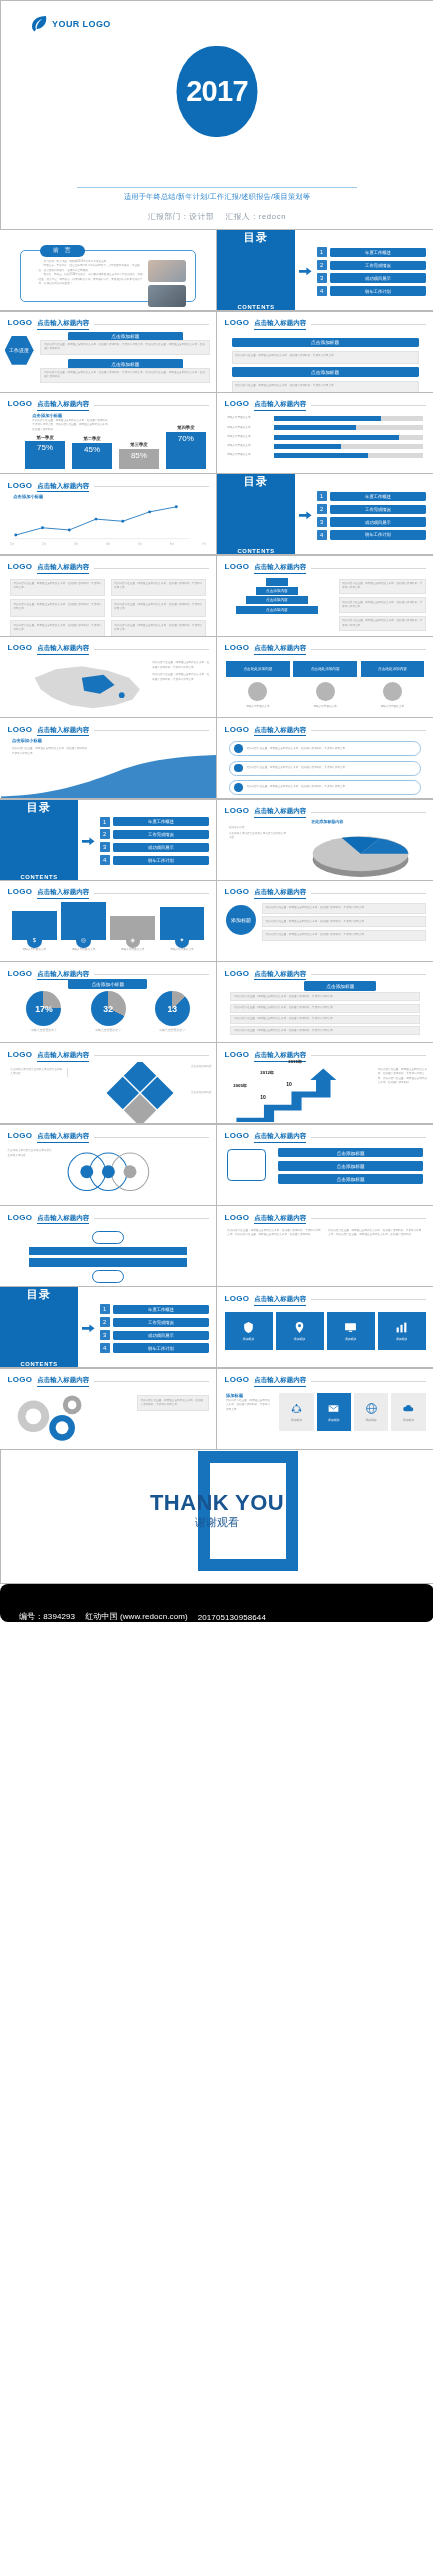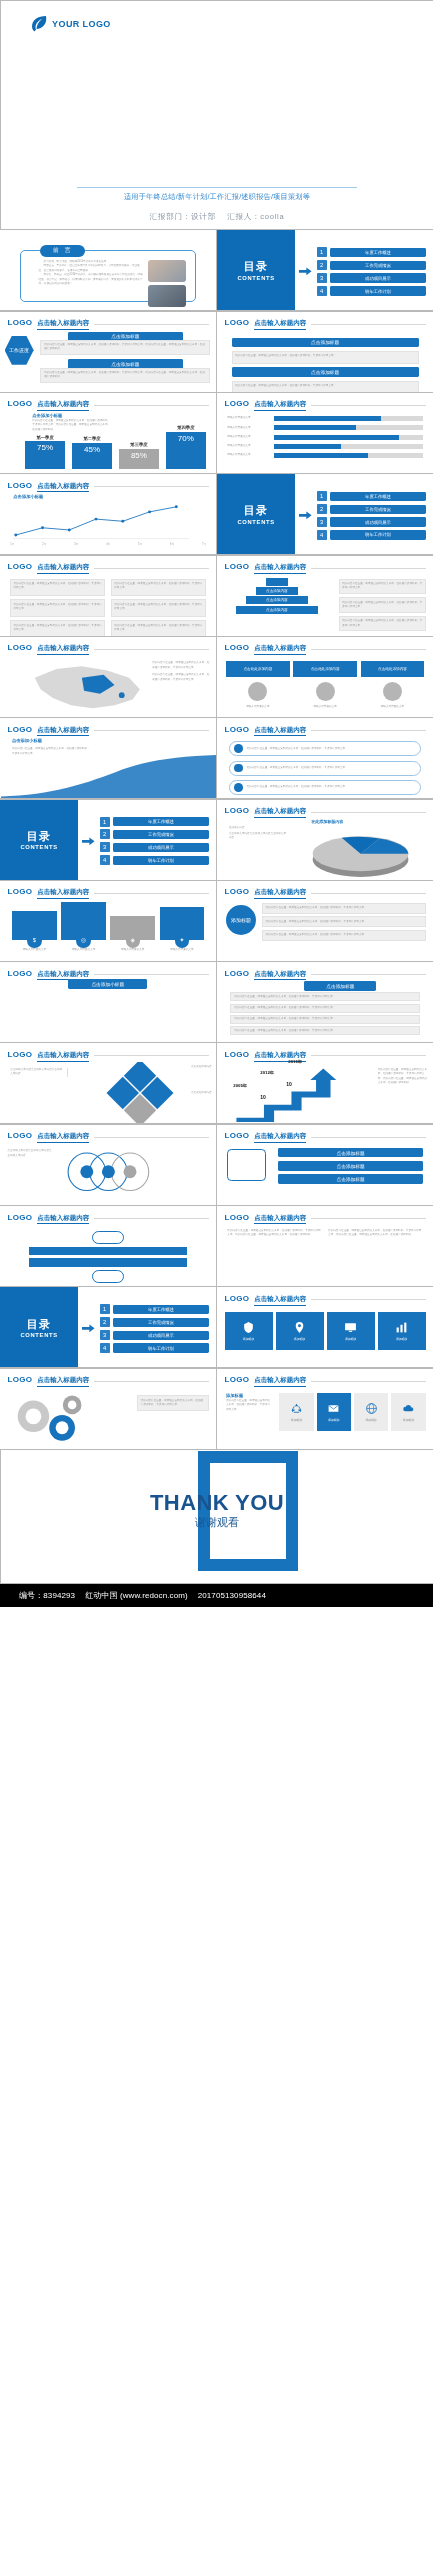--- a/index.html
+++ b/index.html
@@ -50,21 +50,21 @@
   }
   .hd { position:absolute; left:7.2px; top:6.5px; right:7.2px; display:flex; align-items:baseline; gap:5px; }
   .hd .lg { color:#0d6cb5; font-size:8px; font-weight:bold; letter-spacing:0.3px; }
   .hd .ti { color:#0d6cb5; font-size:6.5px; font-weight:bold; border-bottom:1.1px solid #0d6cb5; padding-bottom:0.7px; }
   .hd .fill { flex:1; height:0.7px; background:#d8d8d8; align-self:center; }
 
   
   .toc { display:flex; height:100%; }
   .toc-left {
     width:36%; background:#0d6cb5; color:#fff;
-    display:flex; flex-direction:column; align-items:center; justify-content:center;
+    display:flex; flex-direction:column; align-items:center; justify-content:space-between;
   }
   .toc-left .cn { font-size:11px; font-weight:bold; letter-spacing:1.4px; }
   .toc-left .en { font-size:5.8px; font-weight:bold; letter-spacing:0.7px; margin-top:0.7px; }
   .toc-right { flex:1; padding:10px 7.2px 7.2px 4.3px; display:flex; align-items:center; gap:4.3px; }
   .toc-arrow { width:13px; flex:0 0 13px; }
   .toc-list { flex:1; display:flex; flex-direction:column; gap:2.9px; }
   .toc-row { display:flex; align-items:center; gap:3.6px; }
   .toc-num {
     width:10px; height:10px; background:#2b7fc4; color:#fff; font-size:5.8px;
     display:flex; align-items:center; justify-content:center; border-radius:0.7px;
@@ -138,43 +138,46 @@
     position:absolute; left:0; right:0; top:40px; text-align:center;
     font-size:22px; font-weight:bold; color:#18548f; letter-spacing:0.4px;
   }
   .thanks-cn {
     position:absolute; left:0; right:0; top:65px; text-align:center;
     font-size:11px; color:#18548f;
   }
 
   
   .footer {
-    width:434px; height:23px; background:#000; color:#fff;
-    display:flex; align-items:center; gap:10px; padding-left:19px;
-    font-size:8px; letter-spacing:0.1px;
+    width:434px; height:38px; background:#000; color:#fff;
+    display:flex; align-items:flex-end; gap:10px; padding-left:19px;
+    font-size:8px; letter-spacing:0.1px;border-radius:8px;
   }
 </style>
 </head>
 <body>
 
 <div class="page">
 
   <div class="cover">
     <div class="logo-bar">
       <svg class="leaf" viewBox="0 0 40 40">
         <path d="M34 4C18 4 6 12 6 25c0 4 2 8 5 10l3-4c-3-8 2-17 12-21-7 6-11 13-11 20 12 0 22-11 19-26z" fill="#0d6cb5"></path>
       </svg>
       <span class="logo-text">YOUR LOGO</span>
     </div>
 
+    <div class="year-circle">
+      <span>2017</span>
+    </div>
 
     <div class="cover-rule"></div>
     <div class="cover-sub">适用于年终总结/新年计划/工作汇报/述职报告/项目策划等</div>
     <div class="cover-by">
-      <b>汇报部门：设计部</b>&nbsp;&nbsp;&nbsp;&nbsp;<b>汇报人：coolla</b>
+      <b>汇报部门：设计部</b>&nbsp;&nbsp;&nbsp;&nbsp;<b>汇报人：redocn</b>
     </div>
   </div>
 
   <div class="grid">
 
     <div class="slide">
       <div class="pref-tab">前 言</div>
       <div class="pref-box">
         <div style="display:flex;gap:4.3px;">
           <div style="flex:1;">
@@ -612,20 +615,34 @@
       </div>
     </div>
 
     <div class="slide">
       <div class="hd">
         <span class="lg">LOGO</span>
         <span class="ti">点击输入标题内容</span>
         <span class="fill"></span>
       </div>
       <div class="pill" style="position:absolute;left:68px;width:79px;top:17.3px">点击添加小标题</div>
+      <div class="pies" style="top:29px">
+        <div class="pie">
+          <div class="disc" style="background:conic-gradient(#a6a6a6 0 25%, #1873bd 25% 100%)">17%</div>
+          <div class="cap">请输入您想要的文字</div>
+        </div>
+        <div class="pie">
+          <div class="disc" style="background:conic-gradient(#a6a6a6 0 32%, #1873bd 32% 100%)">32</div>
+          <div class="cap">请输入您想要的文字</div>
+        </div>
+        <div class="pie">
+          <div class="disc" style="background:conic-gradient(#a6a6a6 0 13%, #1873bd 13% 100%)">13</div>
+          <div class="cap">请输入您想要的文字</div>
+        </div>
+      </div>
     </div>
 
     <div class="slide">
       <div class="hd">
         <span class="lg">LOGO</span>
         <span class="ti">点击输入标题内容</span>
         <span class="fill"></span>
       </div>
       <div class="pill" style="position:absolute;left:87px;width:72px;top:19px">点击添加标题</div>
       <div style="position:absolute;left:13px;right:13px;top:30px;display:flex;flex-direction:column;gap:2.2px">

